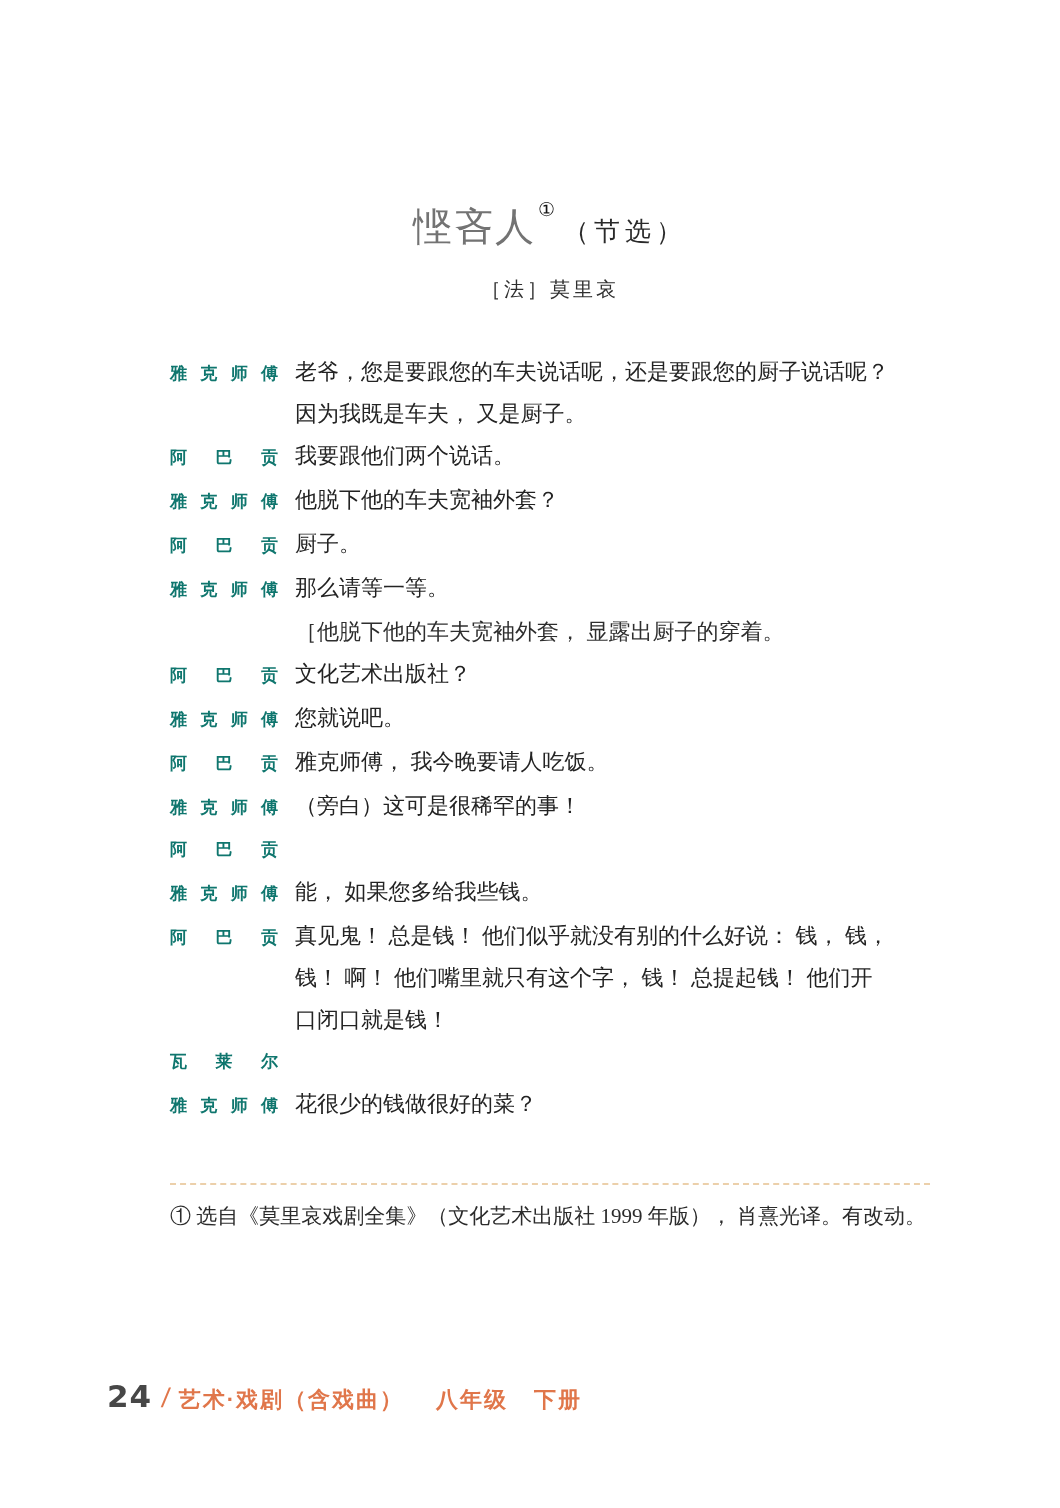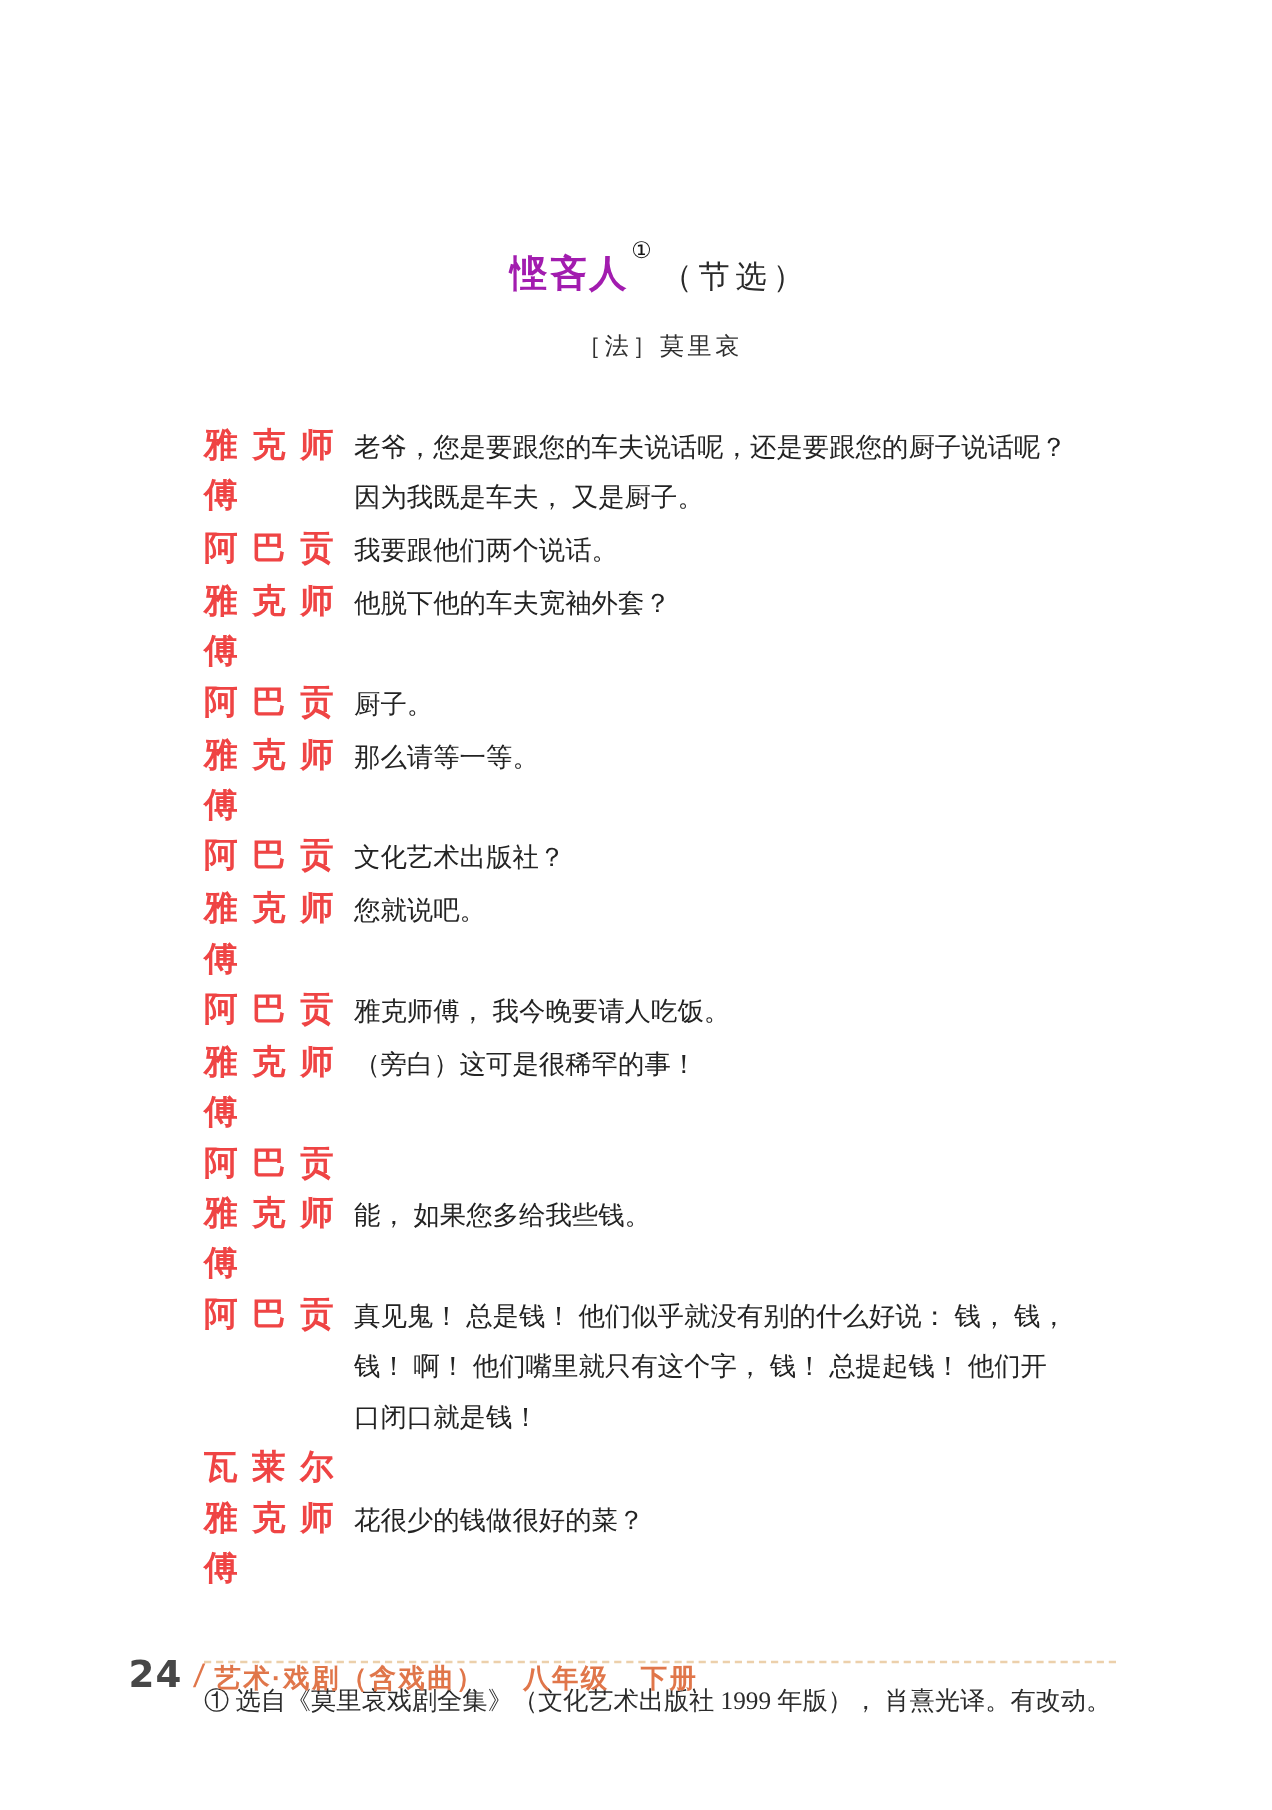--- a/index.html
+++ b/index.html
@@ -9,34 +9,34 @@
     height:1508px;
     box-sizing:border-box;
     background:#ffffff;
     padding:202px 130px 0 170px;
     font-family:"Liberation Serif","DejaVu Serif",serif;
     color:#222222;
     overflow:hidden;
   }
   
   .title-line{margin:0;text-align:center;line-height:40px;}
-  .title-main{font-size:31px;font-weight:700;letter-spacing:2px;color:#a21caf;}
+  .title-main{font-size:39px;font-weight:400;letter-spacing:2px;color:#737373;}
   .title-sup{font-size:19px;font-weight:400;position:relative;top:-12px;margin:0 2px;color:#151515;}
   .title-sub{font-size:26px;font-weight:400;letter-spacing:5px;margin-left:6px;color:#2a2a2a;}
   .author{margin:24px 0 0;text-align:center;font-size:20px;letter-spacing:3px;color:#2f2f2f;}
   
   .script{margin-top:48px;font-size:22px;line-height:42px;}
   .entry{display:flex;align-items:baseline;}
   .speaker{
     flex:0 0 108px;
     margin-right:17px;
     font-family:"Liberation Sans","DejaVu Sans",sans-serif;
     font-weight:700;
-    font-size:28px;
-    color:#ef4444;
+    font-size:17px;
+    color:#0f766e;
     text-align:justify;
     text-align-last:justify;
   }
   .text{
     flex:1;
     text-align:justify;
     white-space:pre-line;
     color:#232323;
   }
   .entry.stage .speaker{visibility:hidden;}
@@ -91,20 +91,24 @@
       <div class="entry">
         <span class="speaker">阿 巴 贡</span>
         <span class="text">厨子。</span>
       </div>
 
       <div class="entry">
         <span class="speaker">雅克师傅</span>
         <span class="text">那么请等一等。</span>
       </div>
 
+      <div class="entry stage">
+        <span class="speaker"></span>
+        <span class="text">［他脱下他的车夫宽袖外套， 显露出厨子的穿着。</span>
+      </div>
 
       <div class="entry">
         <span class="speaker">阿 巴 贡</span>
         <span class="text">文化艺术出版社？</span>
       </div>
 
       <div class="entry">
         <span class="speaker">雅克师傅</span>
         <span class="text">您就说吧。</span>
       </div>

